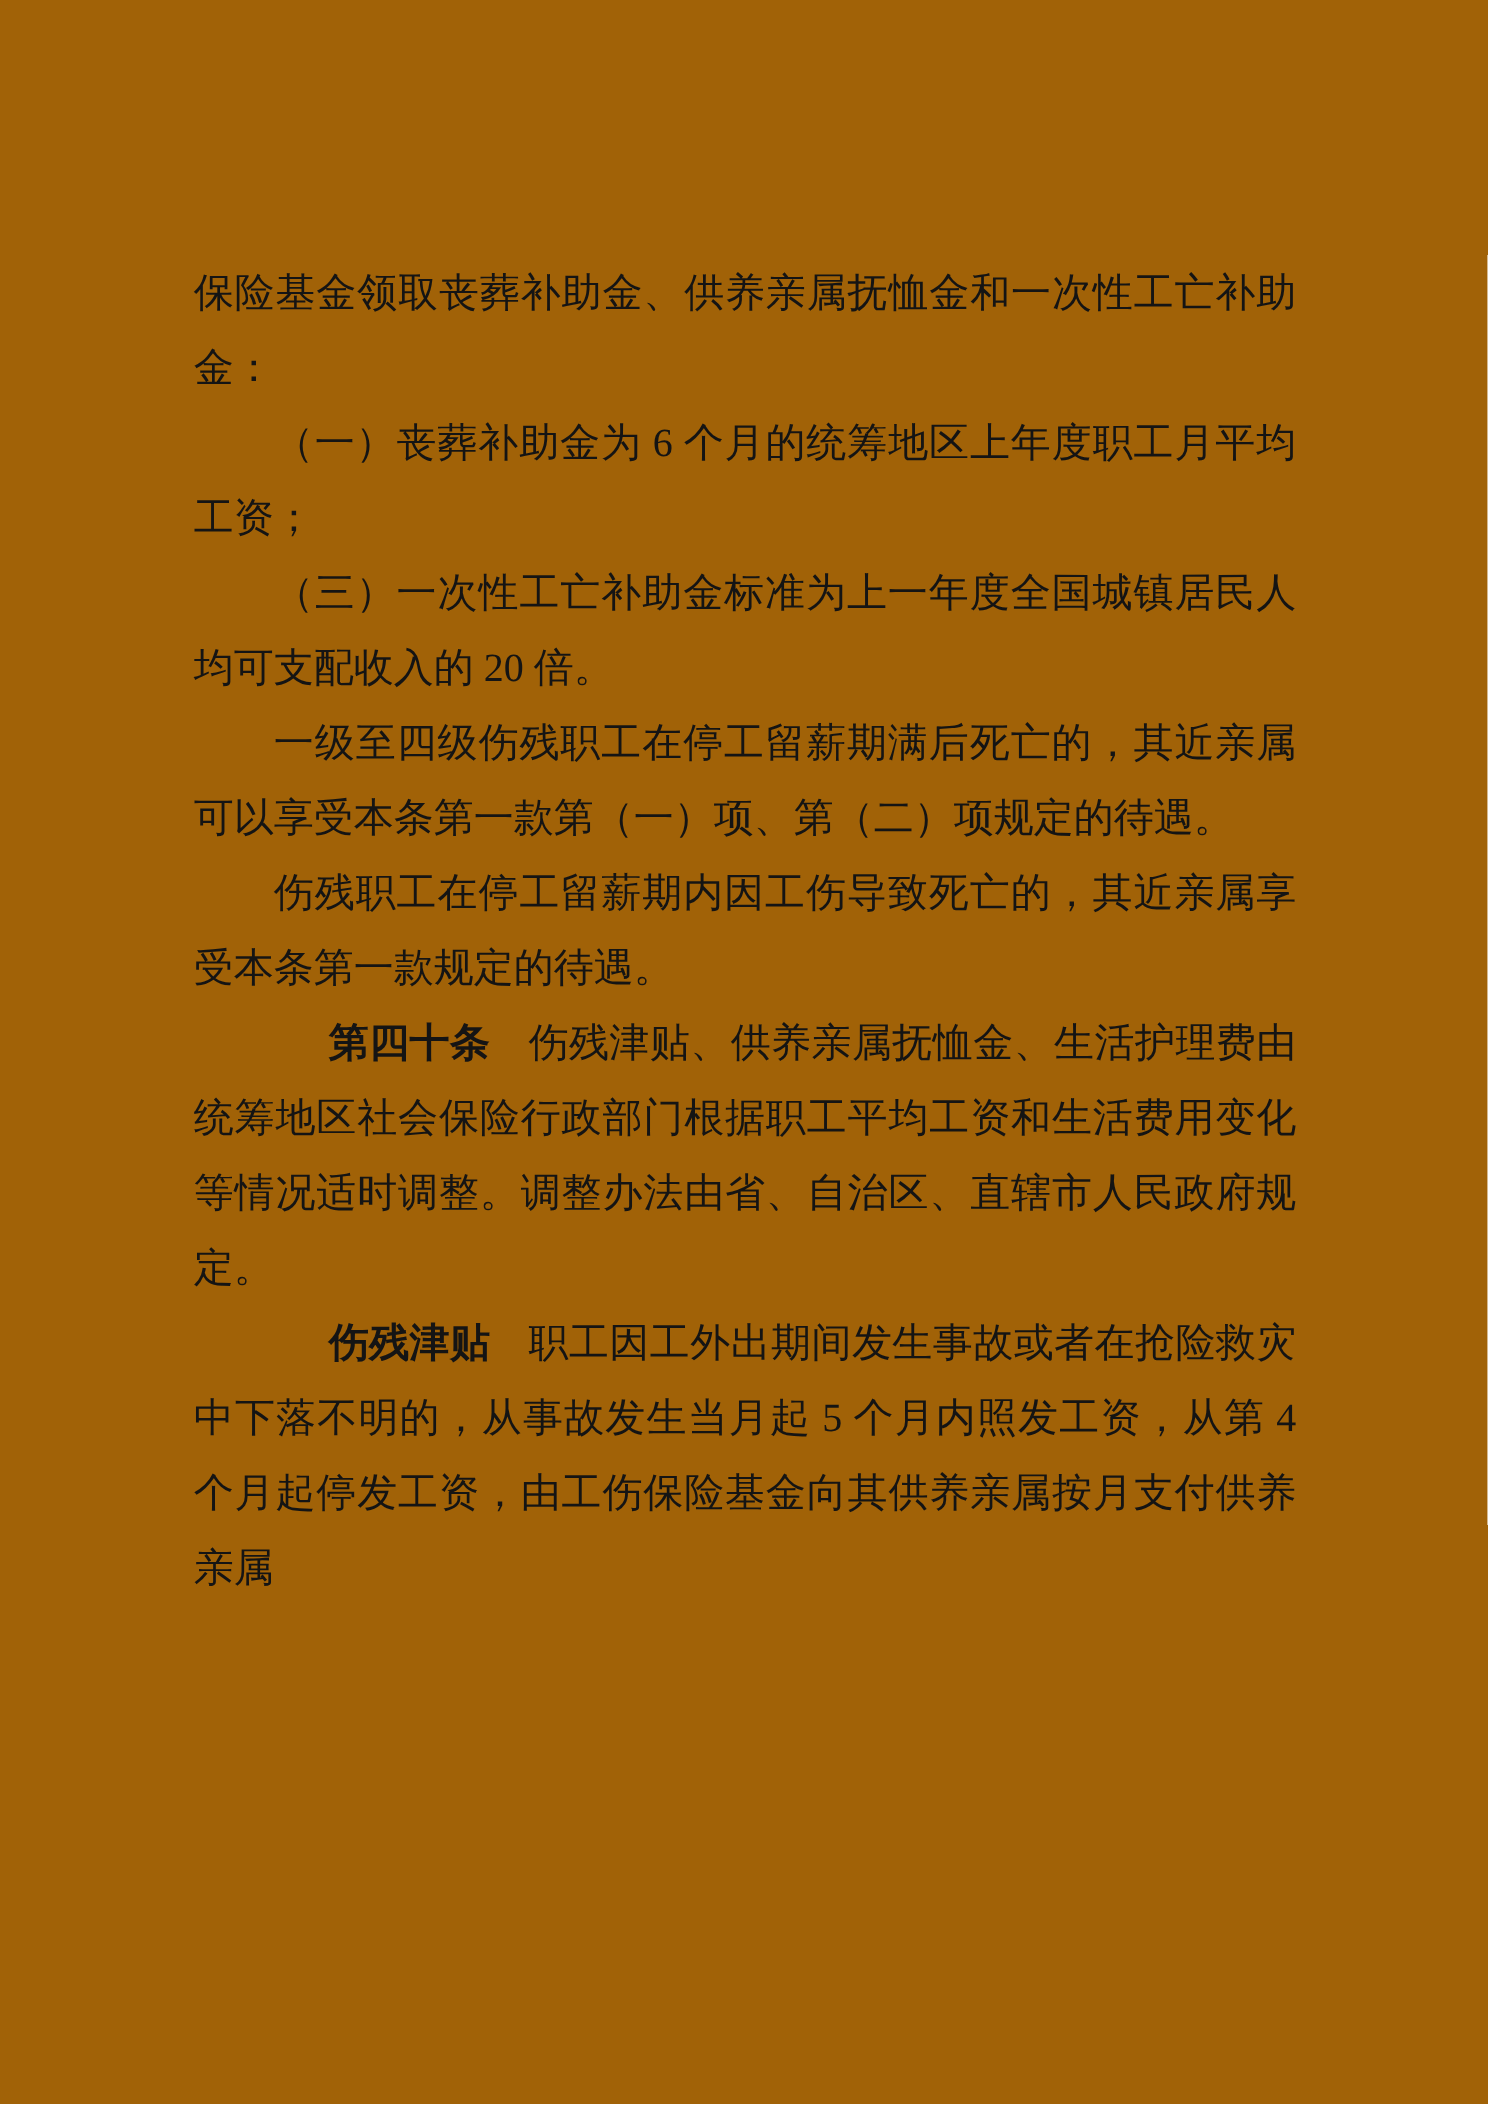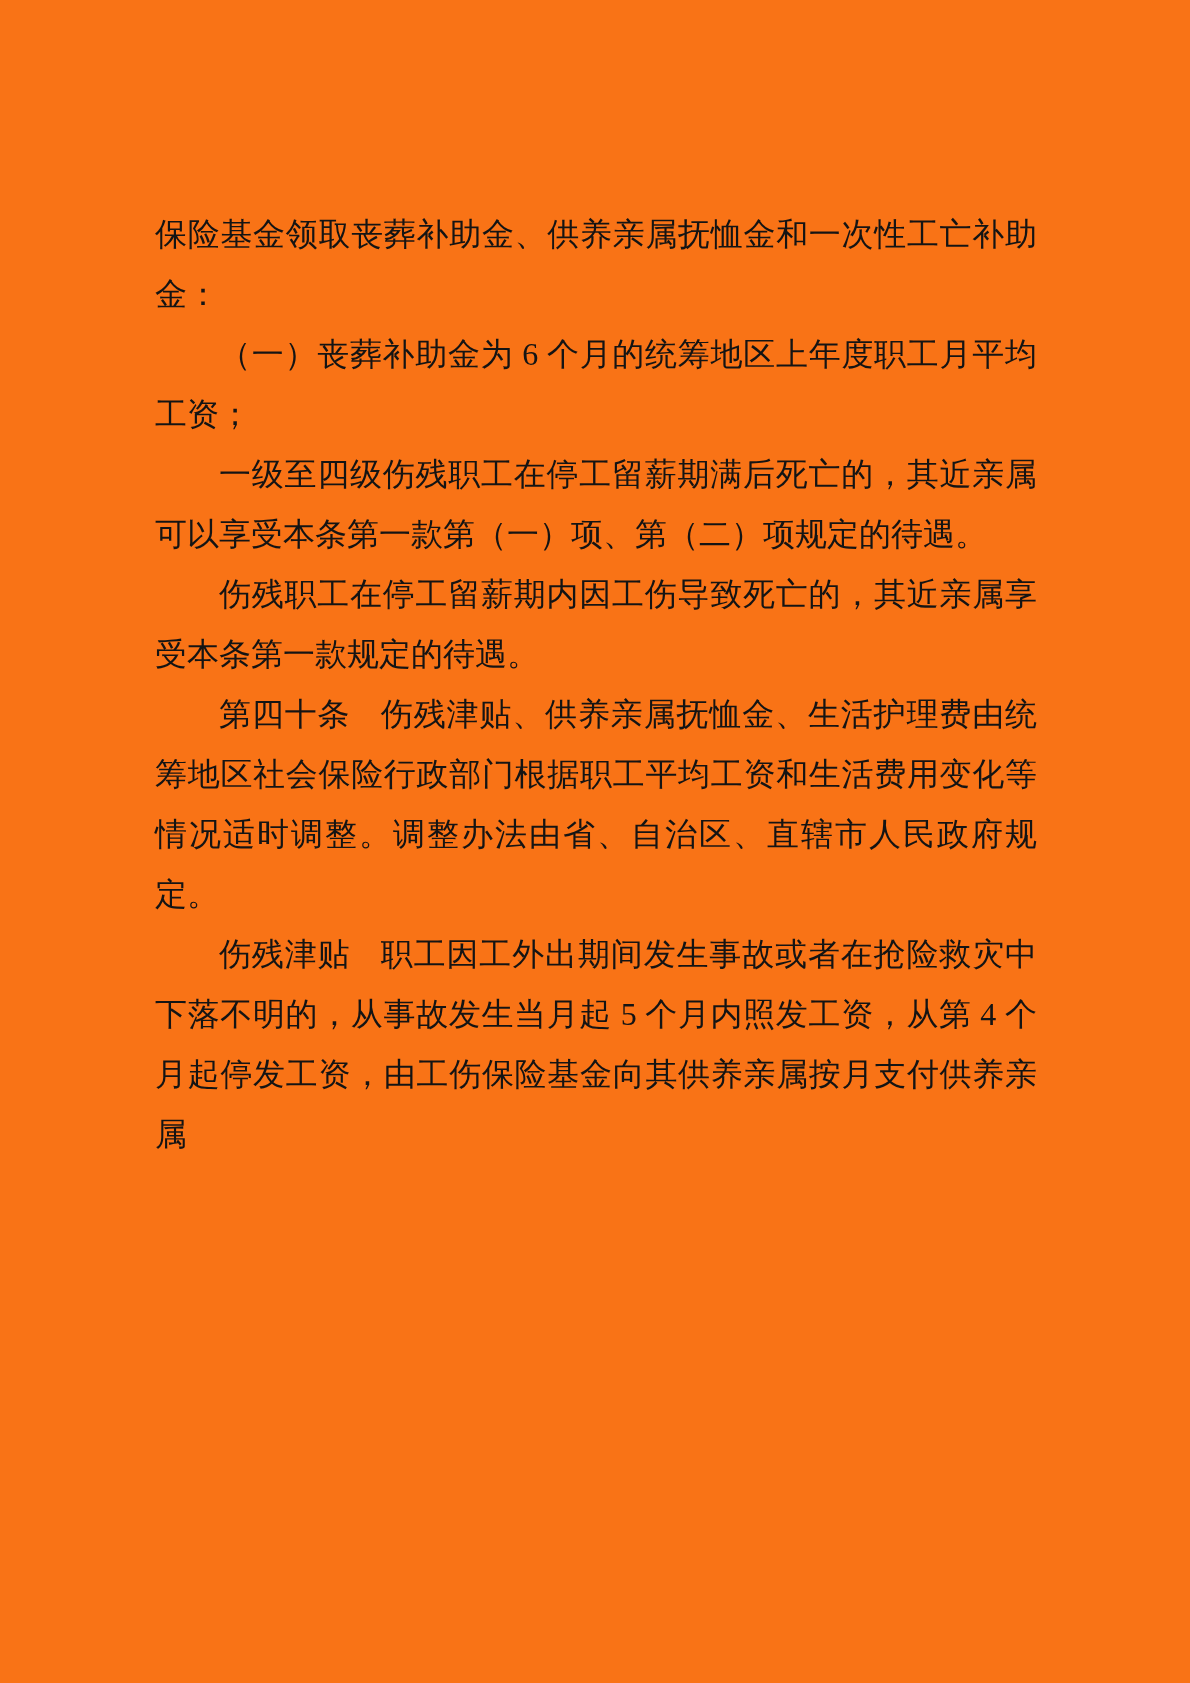--- a/index.html
+++ b/index.html
@@ -4,21 +4,21 @@
 <style>
   html, body {
     margin: 0;
     padding: 0;
     background: #ffffff;
   }
   .page {
     position: relative;
     width: 1190px;
     height: 1683px;
-    background: #f97316;
+    background: #a16207;
     overflow: hidden;
   }
   .content {
     position: absolute;
     left: 155px;
     top: 204px;
     width: 882px;
     font-family: "Liberation Serif", "DejaVu Serif", serif;
     font-size: 32px;
     line-height: 60px;
@@ -26,30 +26,32 @@
     text-align: justify;
   }
   p.para {
     margin: 0;
     padding: 0;
   }
   p.para.indent {
     text-indent: 2em;
   }
   .article-num {
-    font-weight: 400;
+    font-weight: 700;
     margin-right: 0.95em;
     font-family: "Liberation Sans", "DejaVu Sans", sans-serif;
+    margin-left: 44px;
   }
 </style>
 </head>
 <body>
 
 <div class="page">
   <div class="content" id="doc-content">
       <p class="para"><span class="run">保险基金领取丧葬补助金、供养亲属抚恤金和一次性工亡补助金：</span></p>
       <p class="para indent"><span class="run">（一）丧葬补助金为 6 个月的统筹地区上年度职工月平均工资；</span></p>
+      <p class="para indent"><span class="run">（三）一次性工亡补助金标准为上一年度全国城镇居民人均可支配收入的 20 倍。</span></p>
       <p class="para indent"><span class="run">一级至四级伤残职工在停工留薪期满后死亡的，其近亲属可以享受本条第一款第（一）项、第（二）项规定的待遇。</span></p>
       <p class="para indent"><span class="run">伤残职工在停工留薪期内因工伤导致死亡的，其近亲属享受本条第一款规定的待遇。</span></p>
       <p class="para indent"><span class="article-num">第四十条</span><span class="run">伤残津贴、供养亲属抚恤金、生活护理费由统筹地区社会保险行政部门根据职工平均工资和生活费用变化等情况适时调整。调整办法由省、自治区、直辖市人民政府规定。</span></p>
       <p class="para indent"><span class="article-num">伤残津贴</span><span class="run">职工因工外出期间发生事故或者在抢险救灾中下落不明的，从事故发生当月起 5 个月内照发工资，从第 4 个月起停发工资，由工伤保险基金向其供养亲属按月支付供养亲属</span></p>
     </div>
 </div>
 
 </body></html>

